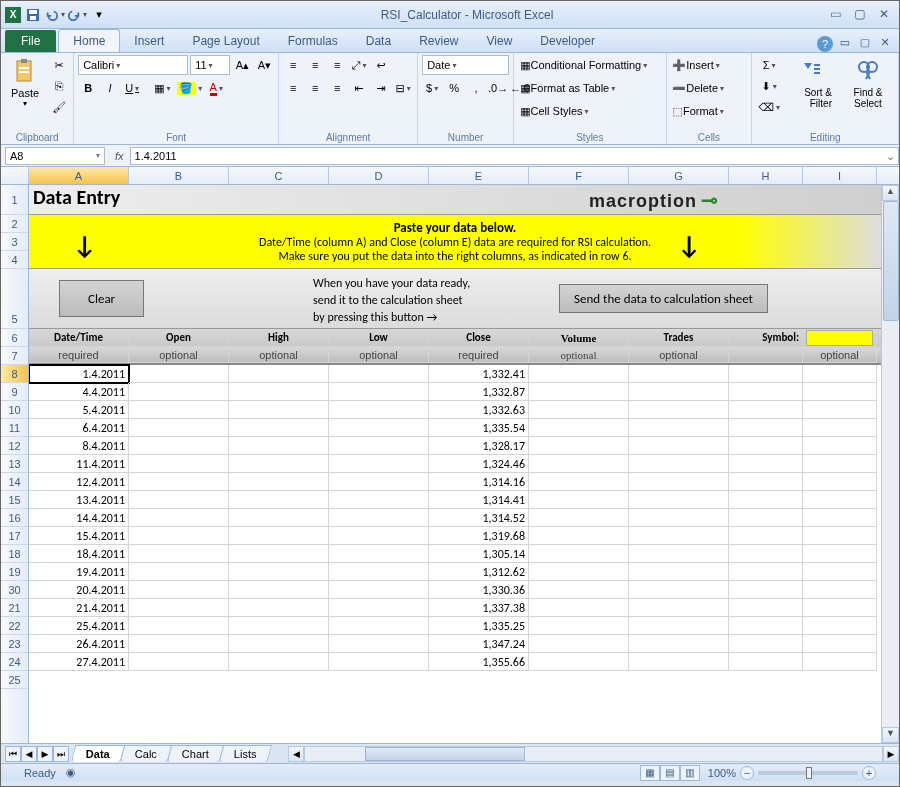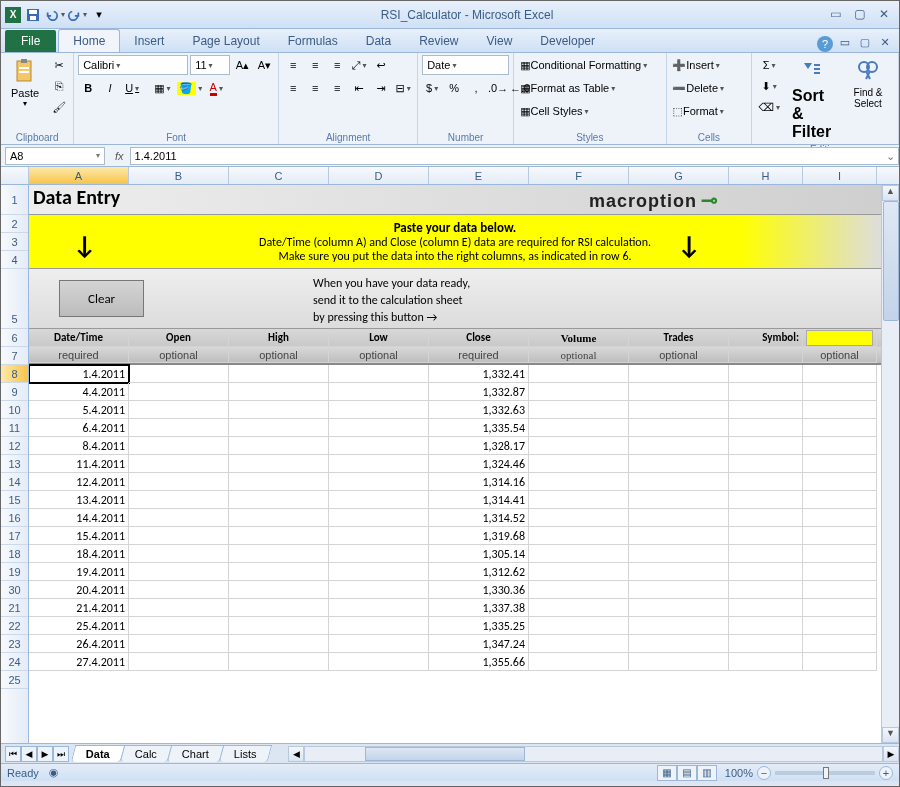--- a/index.html
+++ b/index.html
@@ -103,21 +103,21 @@
   .sheettabs .nav span{ width:16px; height:16px; border:1px solid #9bb7d9; background:#eef3fa; text-align:center; font-size:9px; line-height:14px; cursor:pointer;}
   .stab { padding:2px 12px; background:#eef3fa; border:1px solid #9bb7d9; border-bottom:none; border-radius:0 0 4px 4px; margin-right:-1px; cursor:pointer; transform:skewX(-15deg);}
   .stab span{ display:inline-block; transform:skewX(15deg);}
   .stab.active{ background:#fff; font-weight:bold;}
   .hscroll { flex:1; margin-left:20px; display:flex; align-items:center;}
   .hscroll .track{ flex:1; height:16px; background:#e9eef6; border:1px solid #b7c8df; position:relative;}
   .hscroll .thumb{ position:absolute; left:60px; top:0; bottom:0; width:160px; background:linear-gradient(#dfe8f4,#c3d3e8); border:1px solid #9bb7d9;}
   .hscroll .ar{ width:16px; height:16px; background:linear-gradient(#f4f7fb,#dae4f1); border:1px solid #b7c8df; text-align:center; font-size:9px; line-height:14px;}
   
   
-  .status { height:18px; background:linear-gradient(#e4ecf7,#cfe0f5); display:flex; align-items:center; padding:0 6px; border-top:1px solid #9bb7d9; font-size:11px; color:#3b5c85;}
+  .status { height:18px; background:linear-gradient(#e4ecf7,#cfe0f5); display:flex; align-items:center; padding:0 23px; border-top:1px solid #9bb7d9; font-size:11px; color:#3b5c85;}
   .status .views{ margin-left:auto; display:flex; gap:0;}
   .status .views span{ width:20px; height:16px; border:1px solid #9bb7d9; background:#eef3fa; text-align:center; font-size:10px; line-height:14px; cursor:pointer;}
   .status .zoom{ display:flex; align-items:center; gap:4px; margin-left:8px;}
   .status .slider{ width:100px; height:4px; background:#bcd; position:relative;}
   .status .slider .th{ position:absolute; left:48px; top:-4px; width:6px; height:12px; background:#eef3fa; border:1px solid #777;}
   .status .zb{ width:14px; height:14px; border:1px solid #9bb7d9; border-radius:50%; text-align:center; line-height:12px; cursor:pointer; background:#eef3fa;}
   
   svg.ico16{width:16px;height:16px;}
 </style>
 </head>
@@ -306,21 +306,21 @@
         <span class="smallbtn dd">⬇</span>
         <span class="smallbtn dd">⌫</span>
       </div>
       <div class="bigbtn">
         <div class="ico">
             <svg width="24" height="24" viewBox="0 0 24 24">
               <path d="M4 4 L12 4 L8 10 Z" fill="#4a7abf"></path>
               <path d="M14 6 L20 6 M14 10 L20 10 M14 14 L20 14" stroke="#4a7abf" stroke-width="2"></path>
             </svg>
           </div>
-        <span style="font-size:16px;white-space:normal;width:40px;text-align:left;font-weight:bold;">Sort &amp; Filter</span>
+        <span style="font-size:10px;white-space:normal;width:40px;text-align:right;">Sort &amp; Filter</span>
       </div>
       <div class="bigbtn">
         <div class="ico">
             <svg width="24" height="24" viewBox="0 0 24 24">
               <circle cx="8" cy="8" r="5" fill="none" stroke="#4a7abf" stroke-width="2"></circle>
               <circle cx="16" cy="8" r="5" fill="none" stroke="#4a7abf" stroke-width="2"></circle>
               <path d="M10 12 L14 20 M14 12 L10 20" stroke="#4a7abf" stroke-width="2"></path>
             </svg>
           </div>
         <span style="font-size:10px;white-space:normal;width:40px;text-align:center;">Find &amp; Select</span>
@@ -398,20 +398,23 @@
       </div>
 
       <div class="btnrow">
         <div style="width:30px;"></div>
         <div class="graybtn">Clear</div>
         <div class="mid">
           <div>When you have your data ready,</div>
           <div>send it to the calculation sheet</div>
           <div>by pressing this button    →</div>
         </div>
+        <div style="position:absolute;left:530px;">
+            <div class="graybtn" style="padding:6px 14px;"><span>Send the data to calculation sheet</span></div>
+          </div>
       </div>
 
       <div class="row hdrrow">
         <div class="cell cA center">Date/Time</div>
         <div class="cell cB center">Open</div>
         <div class="cell cC center">High</div>
         <div class="cell cD center">Low</div>
         <div class="cell cE center">Close</div>
         <div class="cell cF center">Volume</div>
         <div class="cell cG center">Trades</div>

